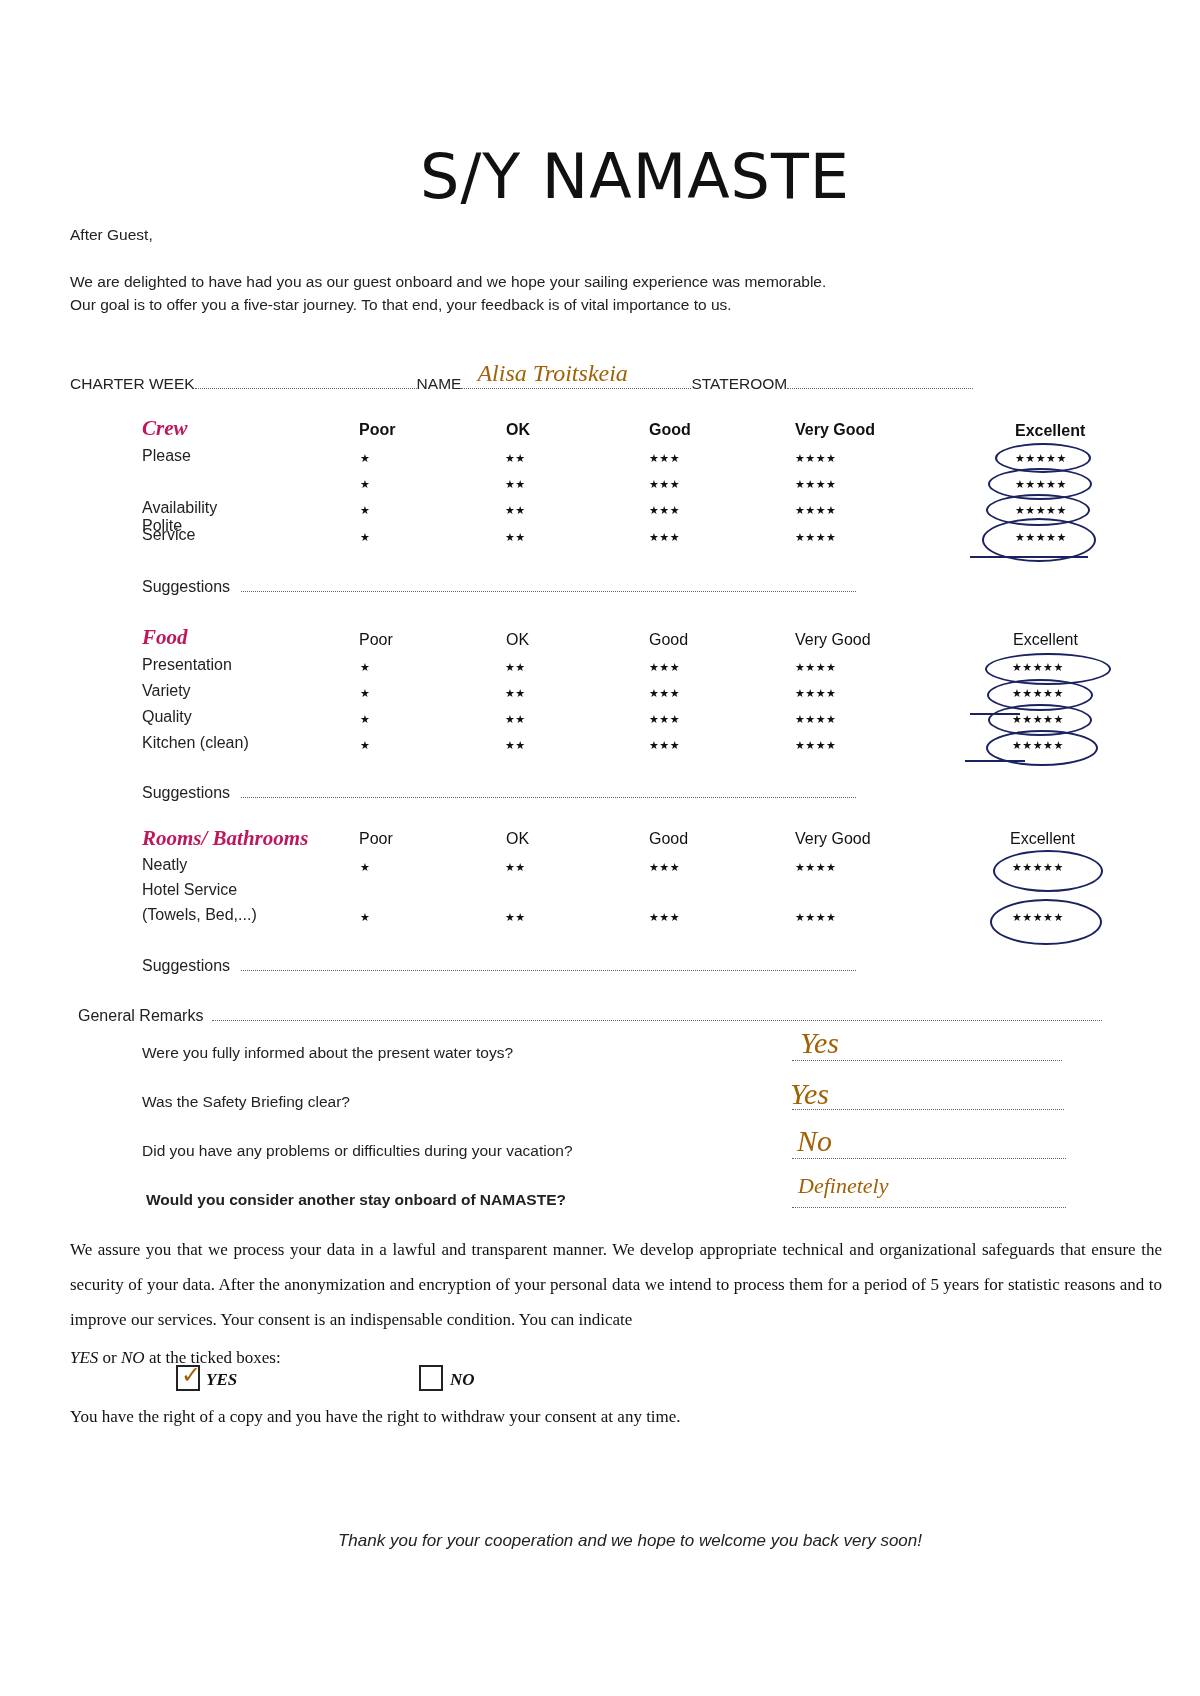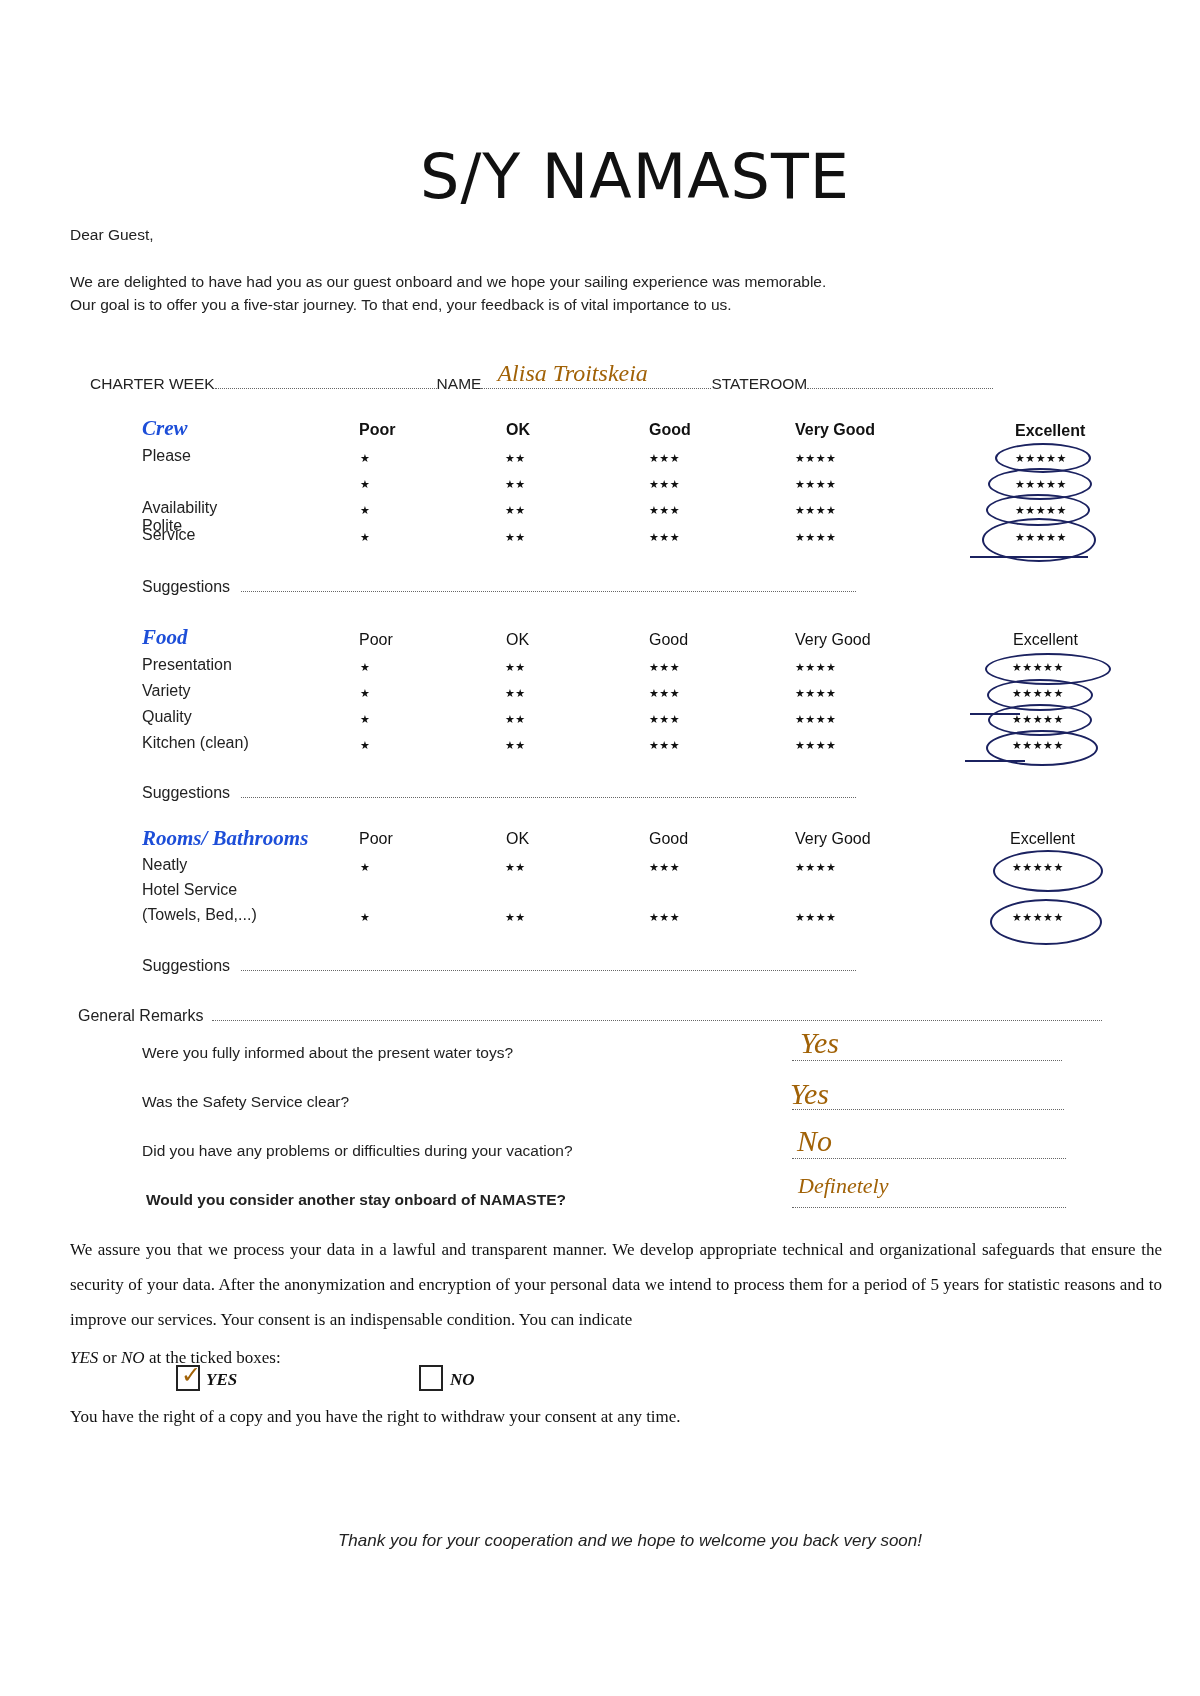--- a/index.html
+++ b/index.html
@@ -5,42 +5,42 @@
   html, body { margin: 0; padding: 0; background: #fff; }
   body { width: 1200px; height: 1696px; position: relative; overflow: hidden;
          font-family: "Liberation Sans", "DejaVu Sans", sans-serif; color: #1a1a1a; }
   .abs { position: absolute; }
   .title { left: 0; width: 1270px; top: 140px; text-align: center; font-size: 62px; letter-spacing: 1px;
            font-family: "DejaVu Sans", sans-serif; font-weight: normal; color: #111; }
   .small { font-size: 15.5px; color: #222; }
   .intro { left: 70px; top: 270px; font-size: 15.5px; line-height: 23px; color: #222; }
   .dots { border-bottom: 1.5px dotted #666; display: inline-block; height: 16px; vertical-align: baseline; }
   .hand { font-family: Liberation Serif, serif; font-style: italic; color: #a16207; }
-  .sec-title { font-family: "Liberation Serif", "DejaVu Serif", serif; font-style: italic; font-weight: bold; font-size: 21px; color: #1d4ed8; }
+  .sec-title { font-family: "Liberation Serif", "DejaVu Serif", serif; font-style: italic; font-weight: bold; font-size: 21px; color: #be185d; }
   .col-h { font-size: 16px; color: #111; }
   .col-h.bold { font-weight: bold; }
   .row-l { font-size: 16px; color: #222; }
   .stars { font-size: 11px; letter-spacing: 0.5px; color: #111; }
   .circle { border: 2px solid #1b2260; border-radius: 50%; }
   .serif { font-family: "Liberation Serif", "DejaVu Serif", serif; font-size: 17px; color: #111; }
   .cb { width: 24px; height: 26px; border: 2px solid #222; box-sizing: border-box; }
 </style>
 </head>
 <body>
 
 <div class="abs title">S/Y NAMASTE</div>
 
-<div class="abs small" style="left:70px; top:226px;">Dear Guest,</div>
+<div class="abs small" style="left:70px; top:226px;">After Guest,</div>
 
 <div class="intro abs">
   <div>We are delighted to have had you as our guest onboard and we hope your sailing experience was memorable.</div>
   <div>Our goal is to offer you a five-star journey. To that end, your feedback is of vital importance to us.</div>
 </div>
 
-<div class="abs small" style="left:70px; top:372px; width:920px; white-space:nowrap;margin-left:20px;">
+<div class="abs small" style="left:70px; top:372px; width:920px; white-space:nowrap;">
   <span>CHARTER WEEK</span><span class="dots" style="width:222px;"></span><span>NAME</span><span class="dots" style="width:230px; position:relative;"><span class="hand abs" style="left:16px; top:-12px; font-size:24px; white-space:nowrap;">Alisa Troitskeia</span></span><span>STATEROOM</span><span class="dots" style="width:186px;"></span>
 </div>
 
 <div>
   <div class="abs sec-title" style="left:142px; top:416px;">Crew</div>
   <div class="abs col-h bold" style="left:359px; top:421px;">Poor</div>
   <div class="abs col-h bold" style="left:506px; top:421px;">OK</div>
   <div class="abs col-h bold" style="left:649px; top:421px;">Good</div>
   <div class="abs col-h bold" style="left:795px; top:421px;">Very Good</div>
   <div class="abs col-h bold" style="left:1015px; top:422px;">Excellent</div>
@@ -169,21 +169,21 @@
   </div>
 </div>
 
 <div>
   <div class="abs row-l" style="left:78px; top:1004px; white-space:nowrap;">
     <span>General Remarks</span>
     <span class="dots" style="width:890px; margin-left:4px;"></span>
   </div>
 
   <div class="abs small" style="left:142px; top:1044px;">Were you fully informed about the present water toys?</div>
-  <div class="abs small" style="left:142px; top:1093px;">Was the Safety Service clear?</div>
+  <div class="abs small" style="left:142px; top:1093px;">Was the Safety Briefing clear?</div>
   <div class="abs small" style="left:142px; top:1142px;">Did you have any problems or difficulties during your vacation?</div>
   <div class="abs small" style="left:146px; top:1191px;font-weight:bold;">Would you consider another stay onboard of NAMASTE?</div>
 
   <div class="abs dots" style="left:792px; top:1044px; width:270px;"></div>
   <div class="abs dots" style="left:792px; top:1093px; width:272px;"></div>
   <div class="abs dots" style="left:792px; top:1142px; width:274px;"></div>
   <div class="abs dots" style="left:792px; top:1191px; width:274px;"></div>
 
   <div class="abs hand" style="left:800px; top:1026px; font-size:30px;">Yes</div>
   <div class="abs hand" style="left:790px; top:1077px; font-size:30px;">Yes</div>

